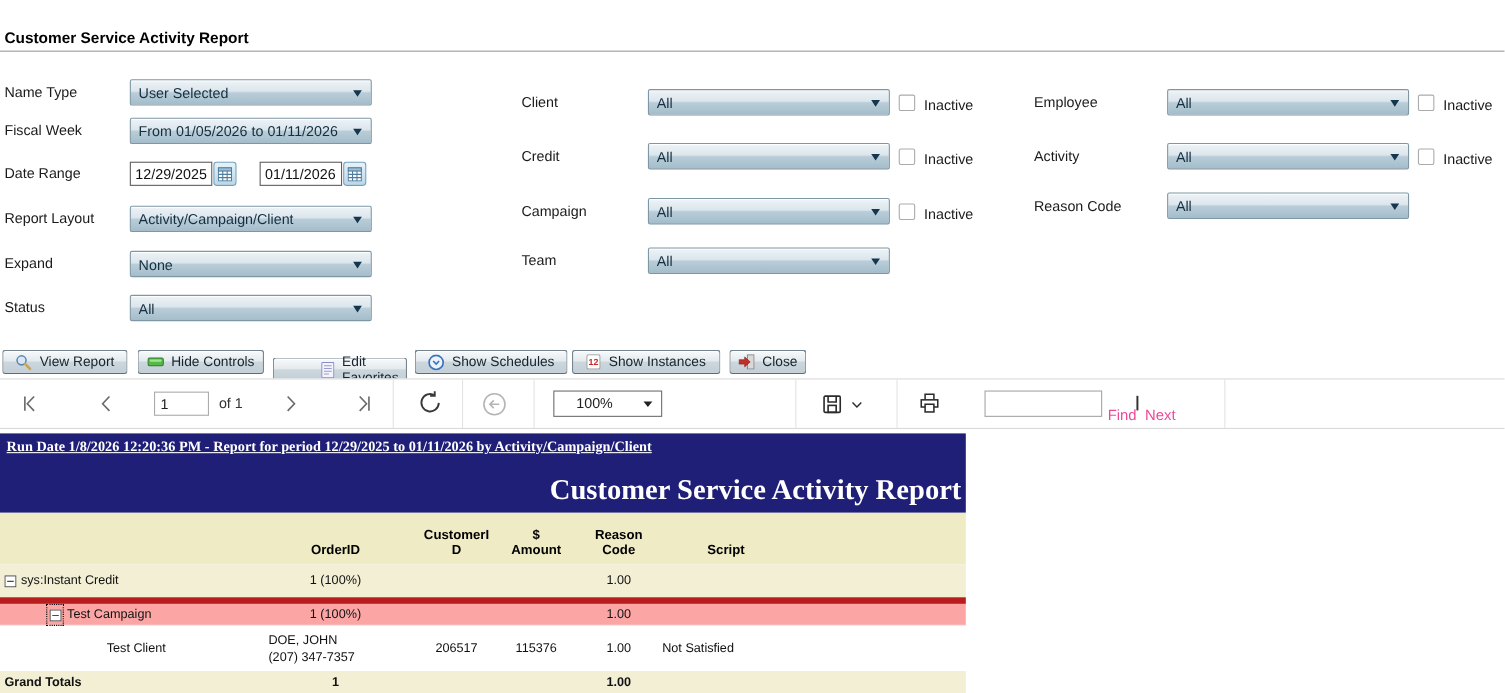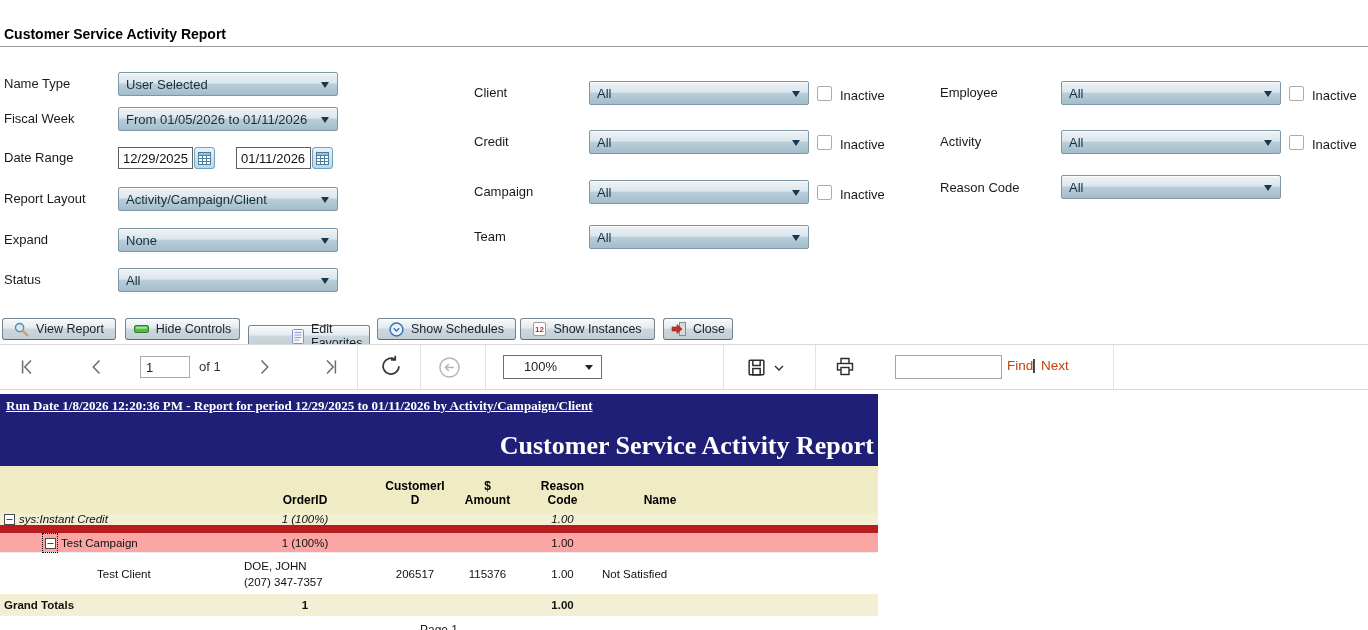--- a/index.html
+++ b/index.html
@@ -62,41 +62,41 @@
     border:1px solid #ababab; font-size:13px; padding:0 5px; color:#222; }
   #of-label { position:absolute; left:199px; top:14px; font-size:13px; color:#333; }
   #zoom-select { position:absolute; left:503px; top:10px; width:99px; height:24px;
     border:1px solid #6e6e6e; background:#fff; }
   #zoom-select .zs-text { position:absolute; left:0; right:24px; top:0; line-height:22px;
     text-align:center; font-size:13px; color:#222; }
   #zoom-select .zs-arrow { position:absolute; right:8px; top:9px; width:0; height:0;
     border-left:4px solid transparent; border-right:4px solid transparent; border-top:5px solid #222; }
   #find-input { position:absolute; left:895px; top:10px; width:107px; height:24px;
     border:1px solid #a5a5a5; font-size:13px; padding:0 5px; }
-  .findlink { position:absolute; top:13px; font-size:13.5px; color:#c2410c; cursor:default; }
+  .findlink { position:absolute; top:25px; font-size:13.5px; color:#ec4899; cursor:default; }
   #find-divider { position:absolute; left:1032px; top:12px; font-size:14px; color:#333; font-weight:bold; }
 
   
   #report { left:0; top:370px; width:878px; }
   #report-band { position:relative; width:878px; height:72px; background:#1f1f78; }
   #run-line { position:absolute; left:6px; top:4px; color:#fff; font-weight:bold;
     font-size:13px; font-family:"Liberation Serif", serif;text-decoration:underline; }
   #report-title { position:absolute; right:4px; bottom:5px; color:#fff; font-weight:bold;
     font-size:26px; font-family:"Liberation Serif", serif; }
   .trow { display:grid; grid-template-columns:230px 150px 70px 75px 75px 120px 158px;
     width:878px; font-size:11.5px; color:#111; }
   #thead { background:#efebc5; height:47px; align-items:end; padding-bottom:0; }
   #thead .th { font-weight:bold; font-size:12px; text-align:center; padding-bottom:6px; color:#000; }
   #thead .th .wrapbox { display:inline-block; }
   .th-customer .wrapbox { width:82px; }
   .th-customerid .wrapbox { width:60px; word-break:break-all; }
   .th-amount .wrapbox { width:52px; }
   .td { display:flex; align-items:center; justify-content:center; }
   .td-left { justify-content:flex-start; }
-  #row-activity { background:#f2efd4; height:20px; border-bottom:8px solid #b91c1c;font-style:italic; }
+  #row-activity { background:#f2efd4; height:36px; border-bottom:6px solid #b91c1c; }
   #row-campaign { background:#fca5a5; height:20px; border-bottom:1px solid #eee; }
   #row-detail   { background:#fff; height:41px; }
   #row-grand    { background:#f2efd4; height:22px; font-weight:bold; }
   .name-cell { display:flex; align-items:center; }
   .expand-icon { display:inline-flex; }
   .dotted-box { width:16px; height:20px; border:1px dotted #000;
     display:flex; align-items:center; justify-content:center; }
   .two-line { display:flex; flex-direction:column; justify-content:center;
     align-items:flex-start; line-height:16px; }
   #page-label { width:878px; text-align:center; margin-top:7px; font-size:12px; color:#222; }
@@ -341,21 +341,21 @@
       <div id="run-line">Run Date 1/8/2026 12:20:36 PM - Report for period 12/29/2025 to 01/11/2026 by Activity/Campaign/Client</div>
       <div id="report-title">Customer Service Activity Report</div>
     </div>
 
     <div id="thead" class="trow">
       <div class="th"></div>
       <div class="th">OrderID</div>
       <div class="th th-customerid"><span class="wrapbox">CustomerID</span></div>
       <div class="th th-amount"><span class="wrapbox">$ Amount</span></div>
       <div class="th">Reason Code</div>
-      <div class="th">Name</div>
+      <div class="th">Script</div>
     </div>
 
     <div id="row-activity" class="trow">
       <div class="td td-left name-cell" style="padding-left:4px;gap:4px;">
         <span class="expand-icon">
           <svg width="11" height="11" viewBox="0 0 11 11">
               <rect x="0.5" y="0.5" width="10" height="10" fill="#fff" stroke="#4a4a4a"></rect>
               <line x1="2.5" y1="5.5" x2="8.5" y2="5.5" stroke="#4a4a4a"></line>
             </svg>
         </span>

